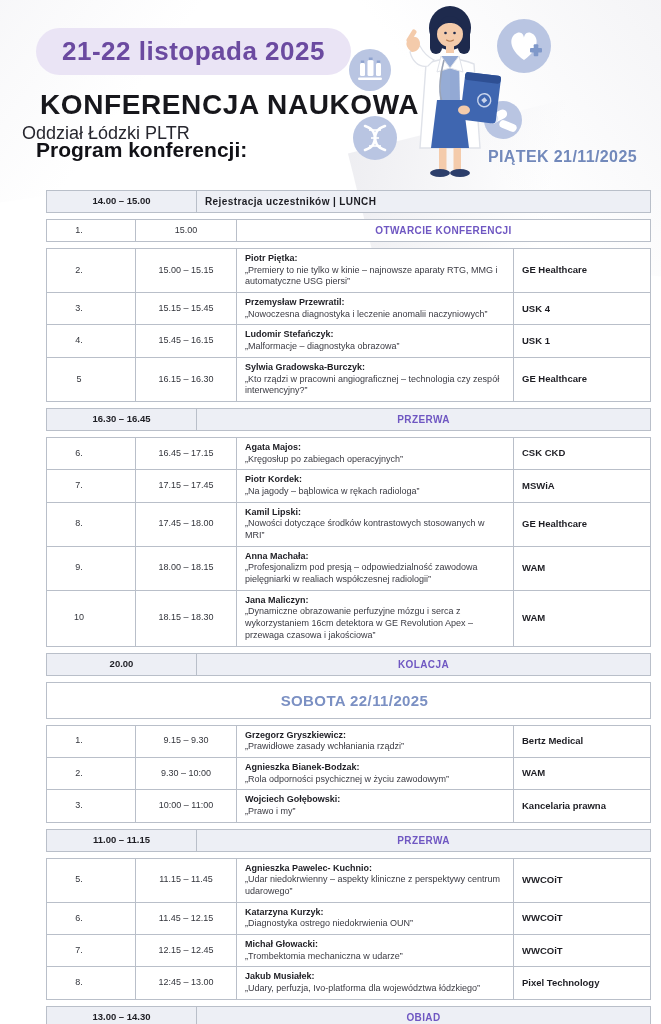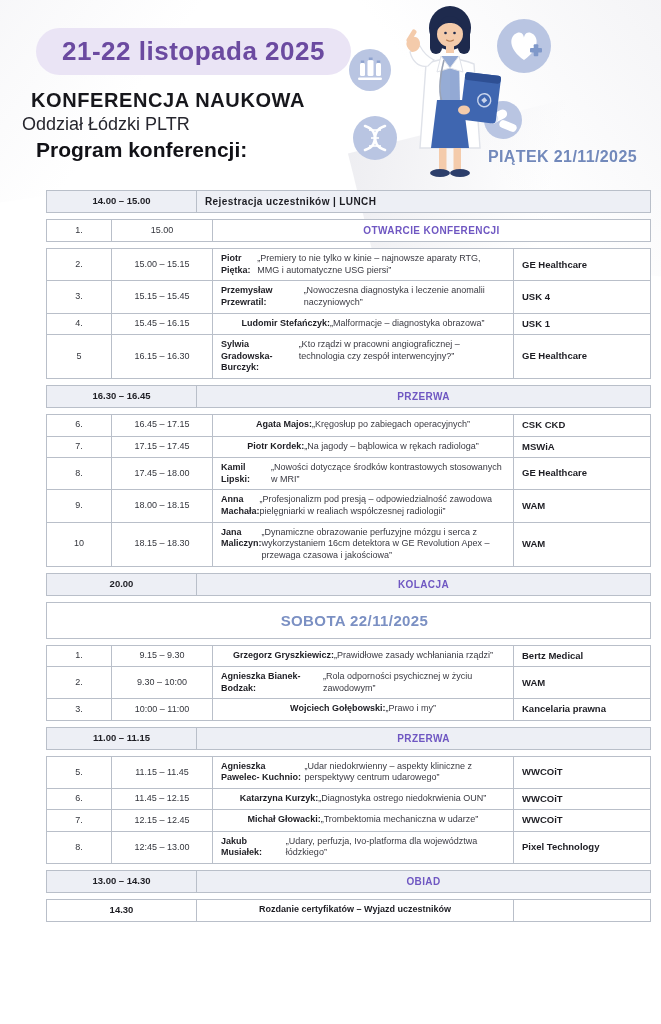--- a/index.html
+++ b/index.html
@@ -17,36 +17,36 @@
   .deco.d3{top:120px; right:40px; width:260px; height:140px;
     background:linear-gradient(115deg, rgba(236,236,240,.9) 0%, rgba(236,236,240,0) 70%); transform:rotate(-14deg);}
 
   
   .header{position:relative; z-index:2; padding-top:28px; height:154px;}
   .date-badge{
     display:inline-block; margin-left:36px; padding:8px 26px;
     background:#eae4f5; color:#6b4aa0; border-radius:28px;
     font-size:26px; font-weight:800; letter-spacing:.5px;
   }
-  .title{margin:14px 0 0 31px; font-size:20px; font-weight:800; letter-spacing:.6px; color:#17171c;}
+  .title{margin:14px 0 0 40px; font-size:28px; font-weight:800; letter-spacing:.6px; color:#17171c;}
   .subtitle{margin:2px 0 0 22px; font-size:18px; font-weight:400; color:#26262e;}
   .program-label{position:absolute; left:36px; top:138px; font-size:21px; font-weight:800; color:#111116;}
   .friday-label{position:absolute; right:24px; top:148px; font-size:16px; font-weight:700; color:#7289bb; letter-spacing:.4px;}
   .illustration{position:absolute; left:338px; top:0; z-index:1;}
 
   
   .schedule{position:relative; z-index:2; margin:8px 10px 0 10px;padding-left:36px;}
   .block{border:1px solid #b9bfc9; margin-bottom:6px; background:#fff;}
   .block.muted{background:#edeff5;}
   .row{display:flex; align-items:stretch;}
   .row + .row{border-top:1px solid #b9bfc9;}
   .c{padding:4px 8px; font-size:9px; line-height:1.3;}
   .c-no{width:48px; flex:none; display:flex; align-items:center; justify-content:center; color:#33353c;}
-  .c-time{width:84px; flex:none; border-left:1px solid #b9bfc9; display:flex; align-items:center; justify-content:center; text-align:left; color:#33353c;}
-  .c-main{flex:1; border-left:1px solid #b9bfc9; display:flex; flex-direction:row; justify-content:center;}
+  .c-time{width:84px; flex:none; border-left:1px solid #b9bfc9; display:flex; align-items:center; justify-content:center; text-align:left; color:#33353c;margin-left:24px;}
+  .c-main{flex:1; border-left:1px solid #b9bfc9; display:flex; flex-direction:column; justify-content:center;}
   .c-org{width:120px; flex:none; border-left:1px solid #b9bfc9; display:flex; align-items:center; font-weight:700; font-size:9.5px; color:#1d1d23;}
   .c-timewide{width:133px; flex:none; display:flex; align-items:center; justify-content:center; font-weight:700; color:#1d1d23; font-size:9.5px;}
   .c-label{flex:1; border-left:1px solid #b9bfc9; display:flex; align-items:center; justify-content:center;
     color:#6f57c2; font-weight:700; font-size:10px; letter-spacing:.4px;}
   .c-label.left{justify-content:flex-start; color:#1d1d23;}
   .speaker{font-weight:700; color:#1d1d23;}
   .talk-title{color:#3a3a42;}
   .day-row{width:100%; text-align:center; padding:9px 6px; font-size:15px; font-weight:700; color:#7b90c3; letter-spacing:.4px;}
   .closing-label{font-weight:700; color:#1d1d23;}
 

